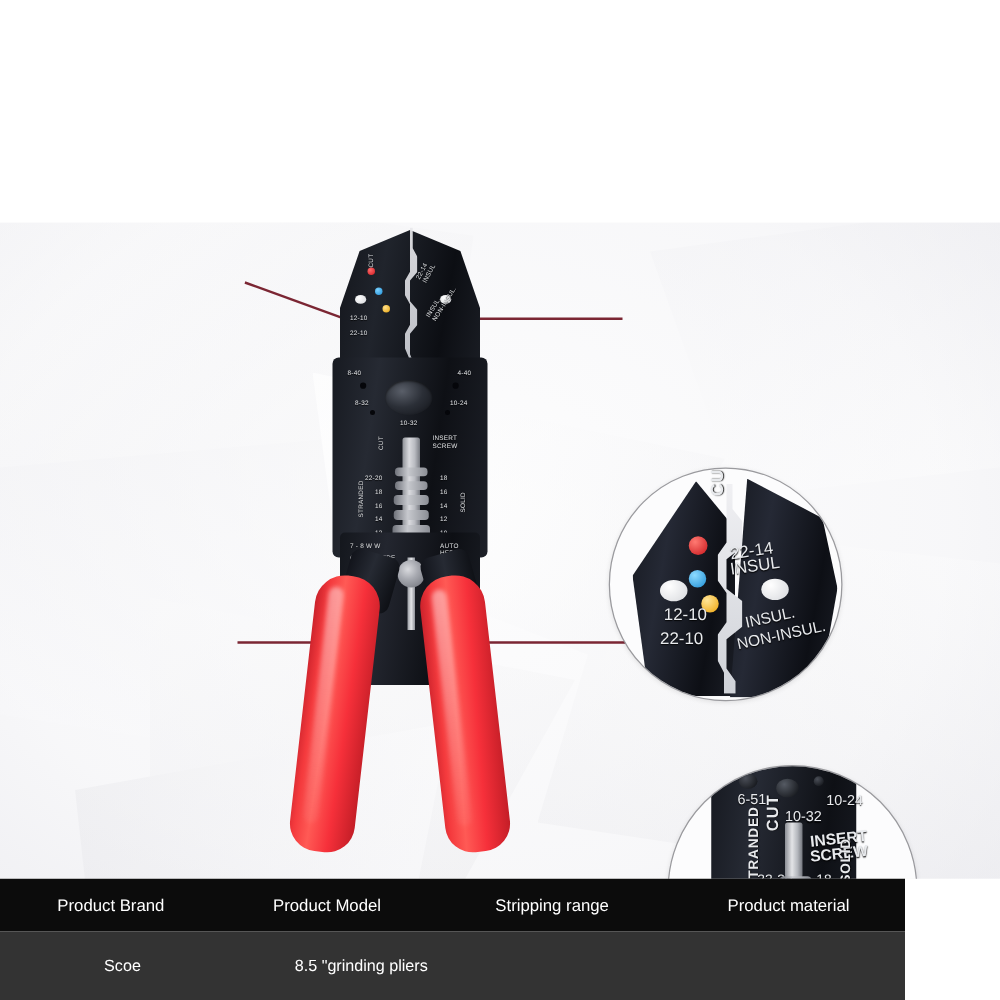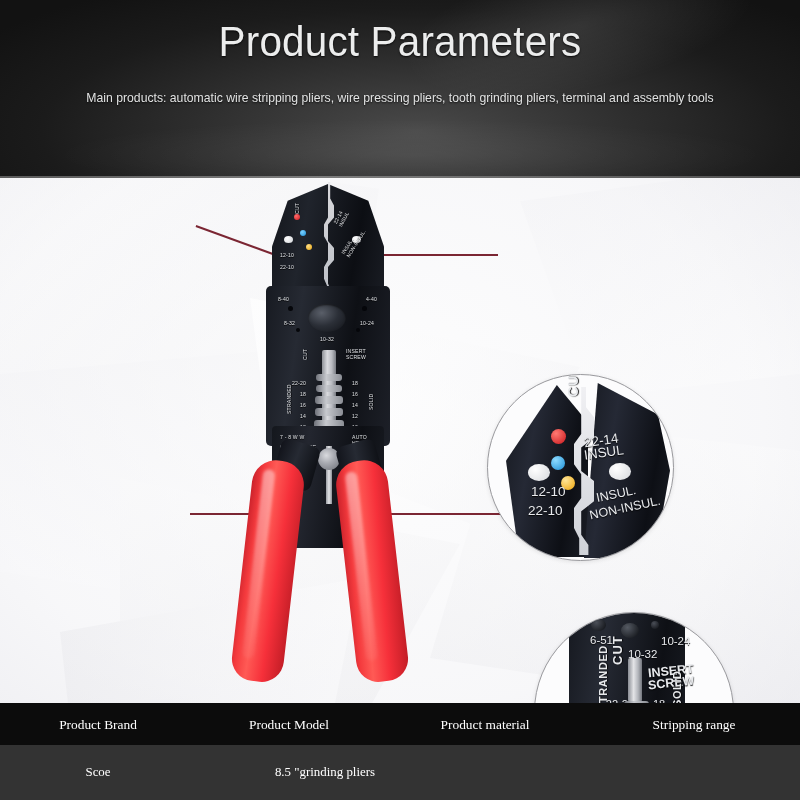--- a/index.html
+++ b/index.html
@@ -193,48 +193,42 @@
     position:absolute; color:#e8eaed; white-space:nowrap;
     font-family:"Liberation Sans", sans-serif;
     text-shadow:0 1px 1px rgba(0,0,0,.9);
   }
 
   
   .conn{ position:absolute; background:#7b2633; height:1.6px; transform-origin:0 50%; }
 
   
   .table{ position:absolute; left:0; top:703px; width:800px; height:97px; }
-  .trow{ display:flex; width:800px;font-family:Liberation Serif, serif; }
+  .trow{ display:flex; width:724px; }
   .thead{ height:42px; background:#0c0c0c; }
-  .tbody{ height:55px; background:#333333;gap:36px; }
+  .tbody{ height:55px; background:#333333; }
   .tcell{
     display:flex; align-items:center; justify-content:center;
     text-align:center; color:#ffffff;
     font-size:13.2px; line-height:17px;
     padding:0 6px;
   }
   .thead .tcell{ font-size:13.4px; }
   .tbody .tcell{ font-size:12.9px; }
   .c1{ width:196px; }
   .c2{ width:186px;text-align:center; }
   .c3{ width:212px; }
   .c4{ width:206px; }
   .tcell div{ width:100%; }
 </style>
 </head>
 <body>
 
 <div id="page">
 
-  <div class="header">
-    <div class="hdr-sheen"></div>
-    <div class="hdr-sheen2"></div>
-    <div class="title">Product Parameters</div>
-    <div class="subtitle">Main products: automatic wire stripping pliers, wire pressing pliers, tooth grinding pliers, terminal and assembly tools</div>
-  </div>
 
   <div class="stage">
 
     <div class="facet f1"></div>
     <div class="facet f2"></div>
     <div class="facet f3"></div>
     <div class="facet f4"></div>
     <div class="facet f5"></div>
     <div class="facet f6"></div>
     <div class="facet f7"></div>
@@ -359,22 +353,22 @@
       </div>
 
     </div>
 
   </div>
 
   <div class="table">
     <div class="trow thead">
       <div class="tcell c1">Product Brand</div>
       <div class="tcell c2">Product Model</div>
+      <div class="tcell c3">Stripping range</div>
       <div class="tcell c4">Product material</div>
-      <div class="tcell c3">Stripping range</div>
     </div>
     <div class="trow tbody">
       <div class="tcell c1">
         <div>Scoe</div>
       </div>
       <div class="tcell c2">
         <div>8.5 "grinding pliers</div>
       </div>
     </div>
   </div>

